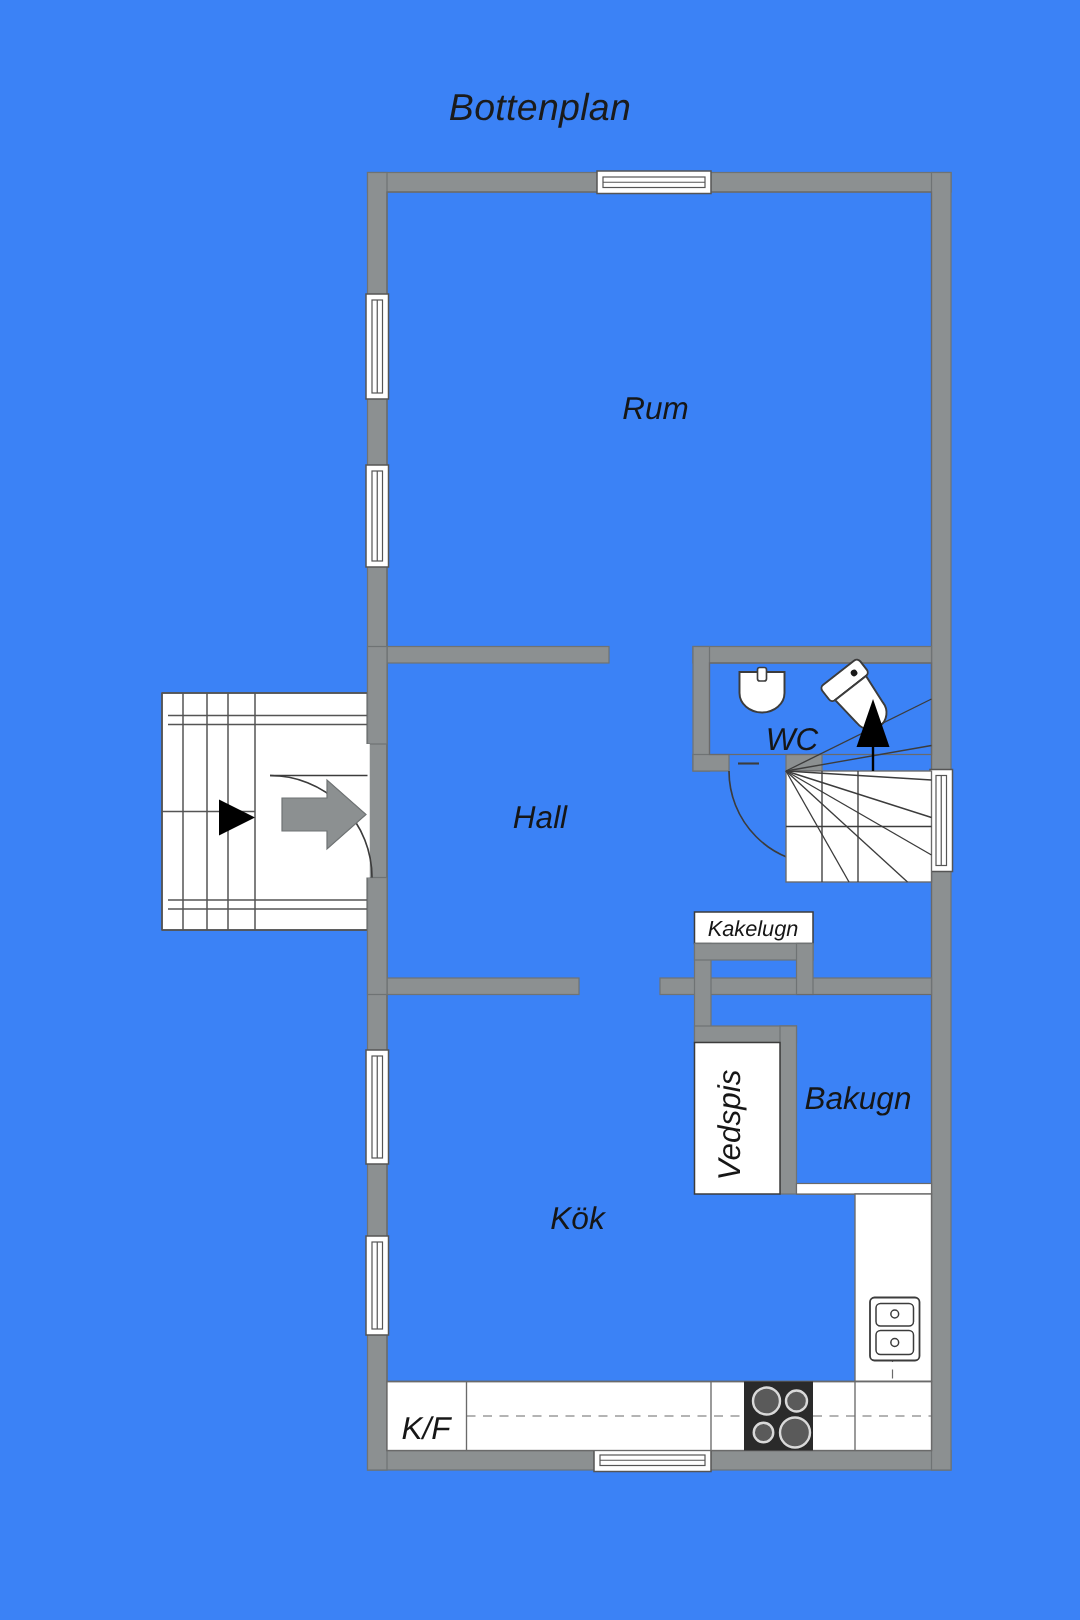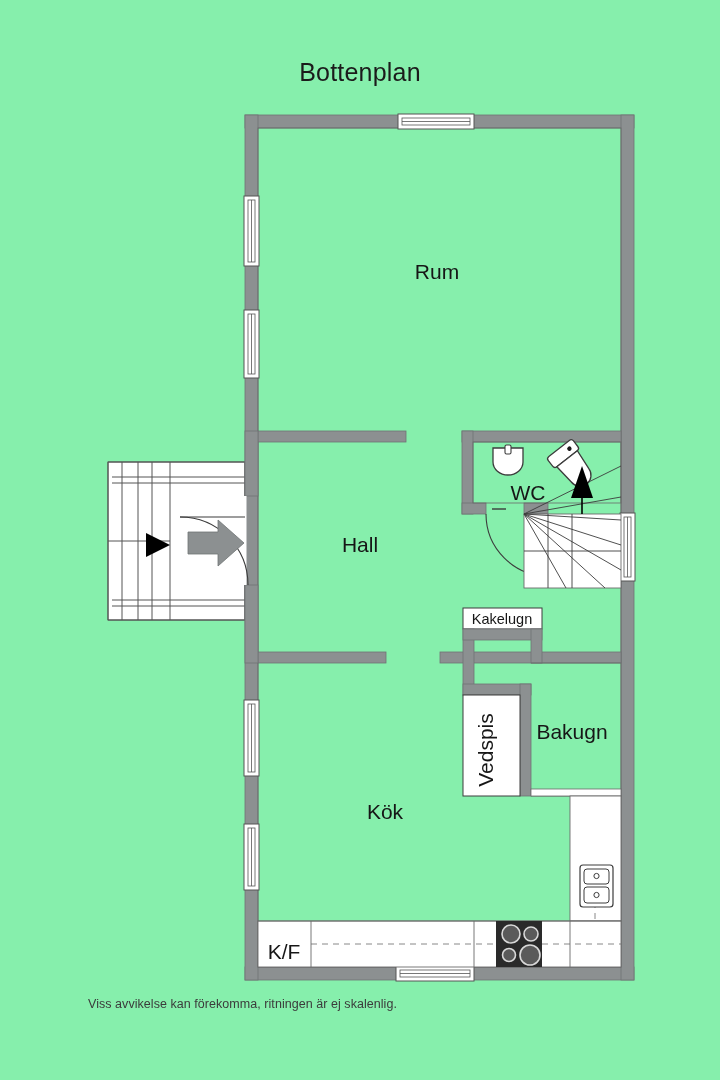--- a/index.html
+++ b/index.html
@@ -12,21 +12,22 @@
     height: 1080px;
     font-family: "Liberation Sans", sans-serif;
     color: #1a1a1a;
     position: relative;
     overflow: hidden;
   }
   #page {
     position: relative;
     width: 720px;
     height: 1080px;
-    background: #86efac;
+    background: #3b82f6;
+    font-style: italic;
   }
   #plan-title {
     position: absolute;
     left: 0;
     top: 58px;
     width: 720px;
     text-align: center;
     font-size: 25px;
     font-weight: 400;
     letter-spacing: 0.2px;
@@ -263,15 +264,14 @@
     <text class="room-label" text-anchor="middle" x="385" y="819">Kök</text>
     <text class="room-label" text-anchor="middle" x="528" y="500">WC</text>
 
     <text class="small-label" text-anchor="middle" x="502" y="624">Kakelugn</text>
     <text class="room-label" text-anchor="middle" x="493" y="750" transform="rotate(-90 493 750)">Vedspis</text>
     <text class="room-label" text-anchor="middle" x="572" y="739">Bakugn</text>
     <text class="room-label" text-anchor="middle" x="284" y="959">K/F</text>
 
   </svg>
 
-  <div id="plan-footnote">Viss avvikelse kan förekomma, ritningen är ej skalenlig.</div>
 
 </div>
 
 </body></html>

